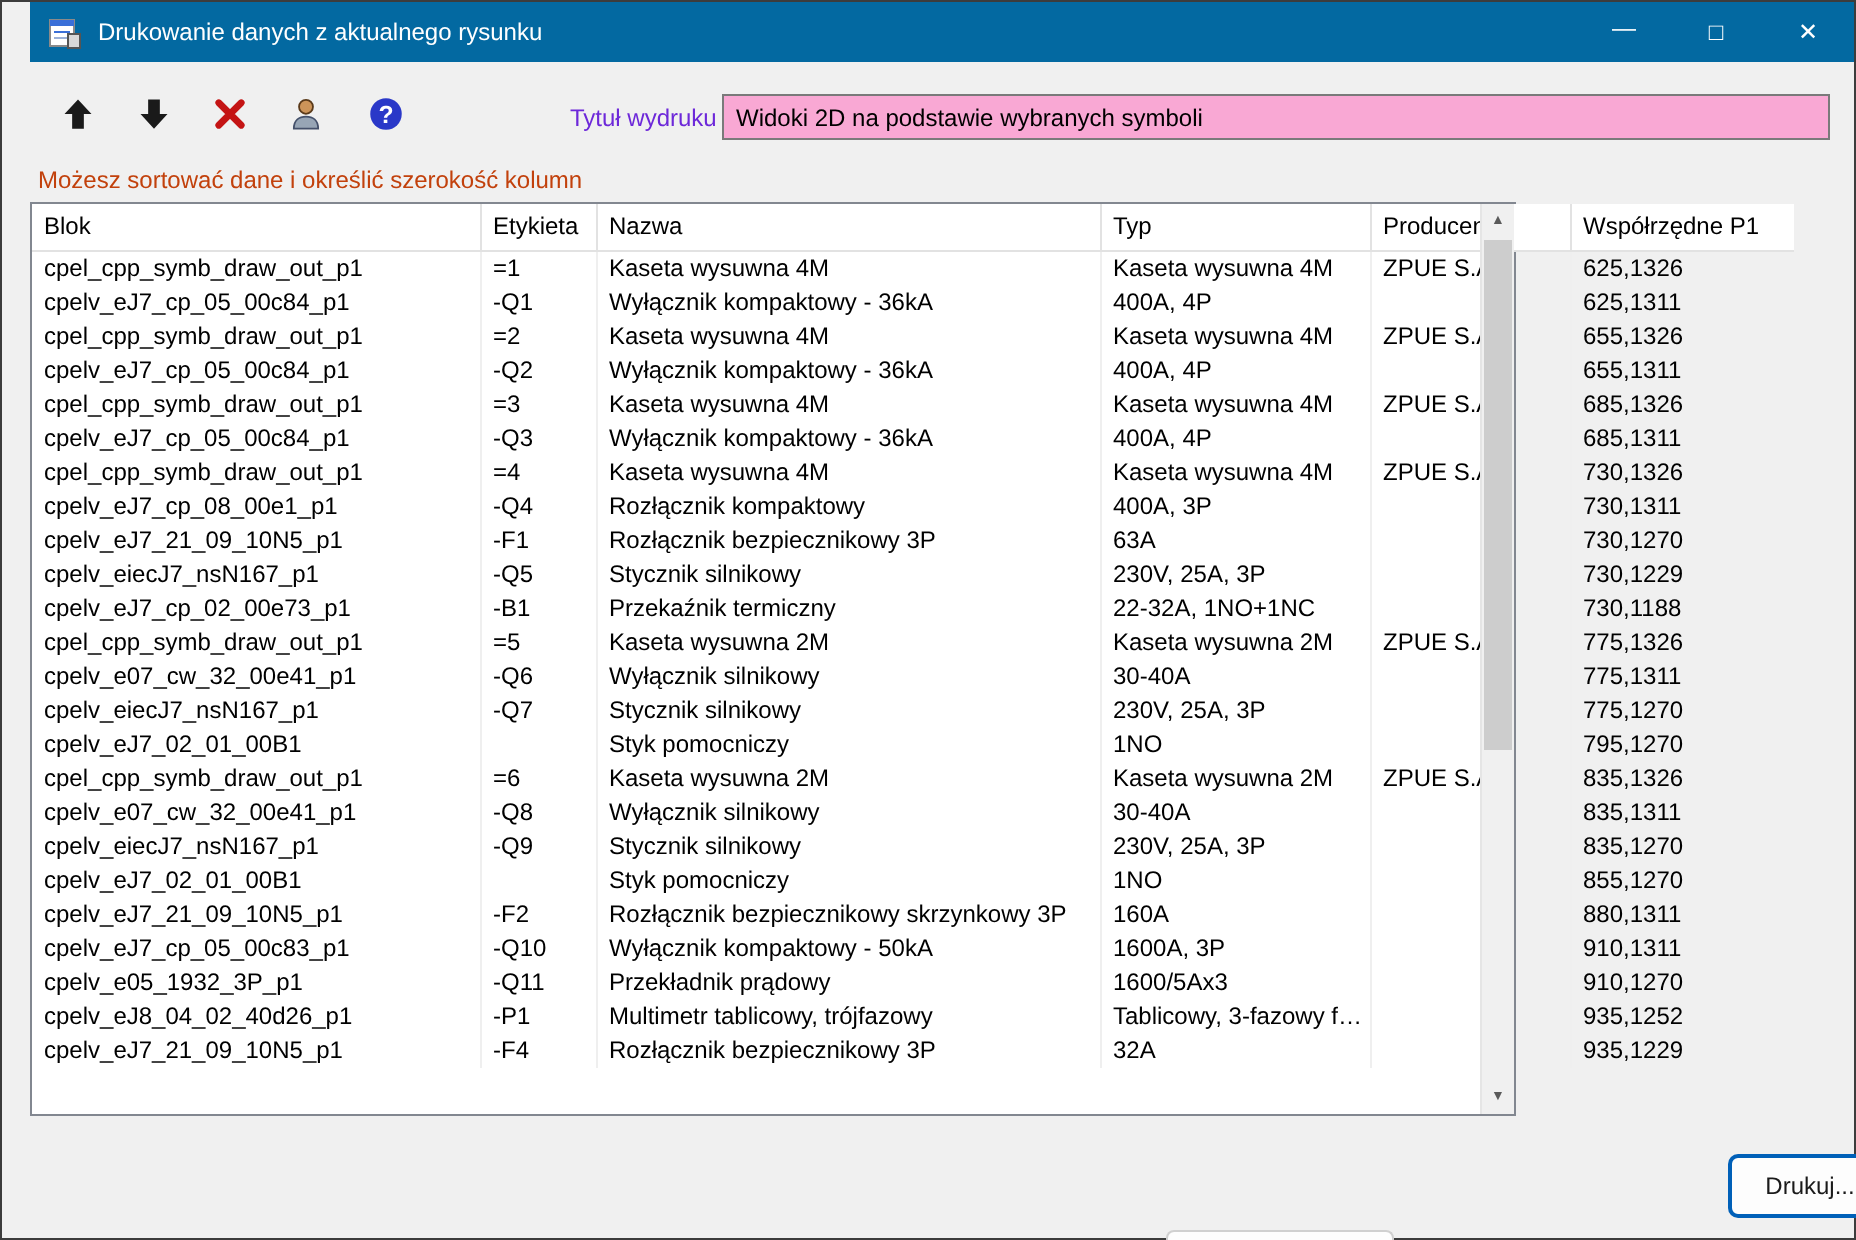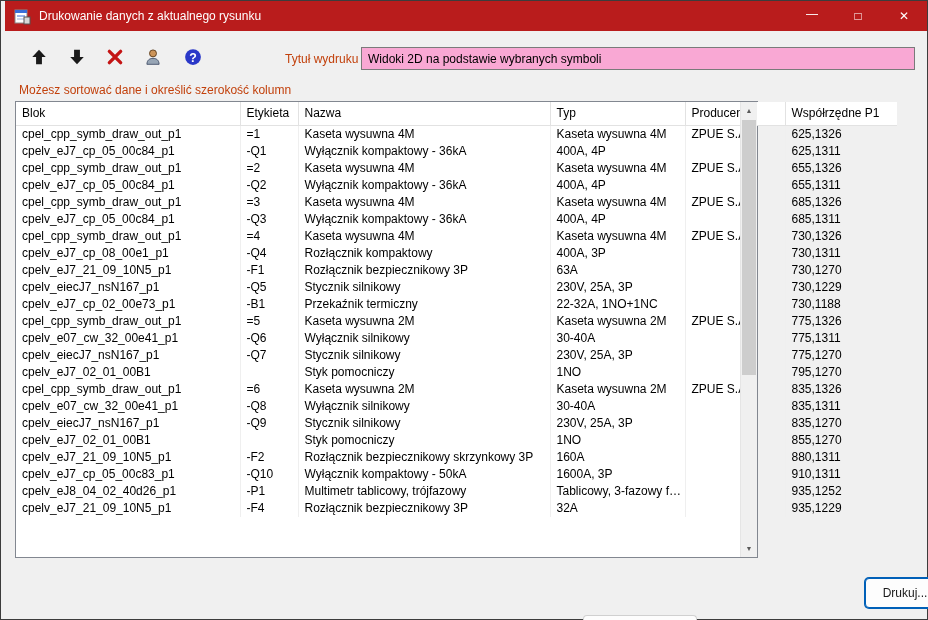--- a/index.html
+++ b/index.html
@@ -8,22 +8,22 @@
     font-family: "Liberation Sans", sans-serif;
     background: #f0f0f0;
     overflow: hidden;
     cursor: default;
     -webkit-font-smoothing: antialiased;
   }
   .dialog { position: absolute; inset: 0; background: #f0f0f0; border: 1px solid #3c3c3c; }
 
   
   .titlebar {
-    position: absolute; top: 0; left: 4px; right: 0; height: 30px;
-    background: #b91c1c; color: #fff; display: flex; align-items: center; justify-content: flex-end;
+    position: absolute; top: 0; left: 14px; right: 0; height: 30px;
+    background: #0369a1; color: #fff; display: flex; align-items: center; justify-content: flex-end;
   }
   .app-icon { margin-left: 9px; width: 17px; height: 17px; flex: 0 0 auto; }
   .window-title { margin-left: 8px; font-size: 12px; white-space: nowrap; }
   .win-controls { margin-left: auto; display: flex; height: 100%; }
   .win-btn {
     width: 46px; height: 100%; border: none; background: transparent; color: #fff;
     font-size: 12px; display: flex; align-items: center; justify-content: center;
     font-family: inherit;
   }
   .win-btn.min span { transform: translateY(-2px); }
@@ -34,21 +34,21 @@
     background: transparent; border: none; display: flex; align-items: center; justify-content: center;
   }
   .tool-btn svg { width: 18px; height: 18px; }
   #tb-up   { left: 24px; }
   #tb-down { left: 62px; }
   #tb-del  { left: 100px; }
   #tb-user { left: 138px; }
   #tb-help { left: 178px; }
 
   .print-title-label {
-    position: absolute; top: 51px; left: 284px; font-size: 12px; color: #c2410c; white-space: nowrap;
+    position: absolute; top: 51px; left: 284px; font-size: 12px; color: #6d28d9; white-space: nowrap;
   }
   .print-title-input {
     position: absolute; left: 360px; top: 46px; width: 554px; height: 23px;
     border: 1px solid #7a7a7a; background: #f9a8d4; font-size: 12px; padding: 0 6px;
     font-family: inherit; color: #000; outline: none;
   }
   .hint { position: absolute; left: 18px; top: 82px; font-size: 12px; color: #c2410c; }
 
   
   .table-wrap {
@@ -347,20 +347,28 @@
           </tr>
           <tr>
             <td>cpelv_eJ7_cp_05_00c83_p1</td>
             <td>-Q10</td>
             <td>Wyłącznik kompaktowy - 50kA</td>
             <td>1600A, 3P</td>
             <td></td>
             <td>910,1311</td>
           </tr>
           <tr>
+            <td>cpelv_e05_1932_3P_p1</td>
+            <td>-Q11</td>
+            <td>Przekładnik prądowy</td>
+            <td>1600/5Ax3</td>
+            <td></td>
+            <td>910,1270</td>
+          </tr>
+          <tr>
             <td>cpelv_eJ8_04_02_40d26_p1</td>
             <td>-P1</td>
             <td>Multimetr tablicowy, trójfazowy</td>
             <td>Tablicowy, 3-fazowy f…</td>
             <td></td>
             <td>935,1252</td>
           </tr>
           <tr>
             <td>cpelv_eJ7_21_09_10N5_p1</td>
             <td>-F4</td>

